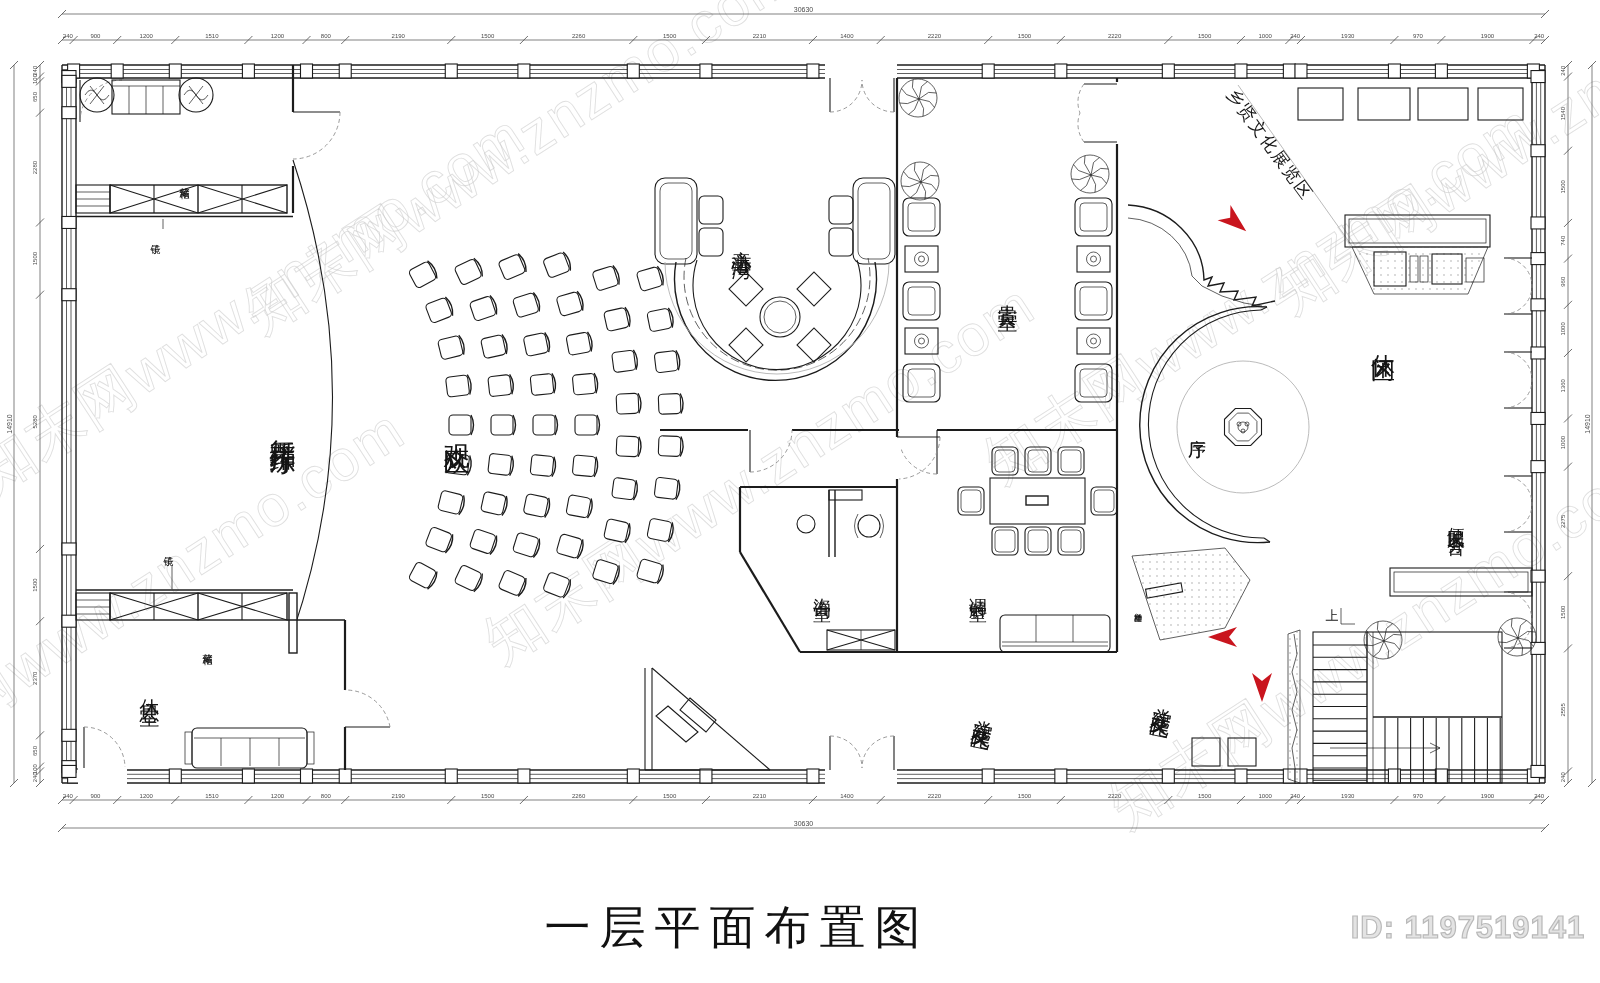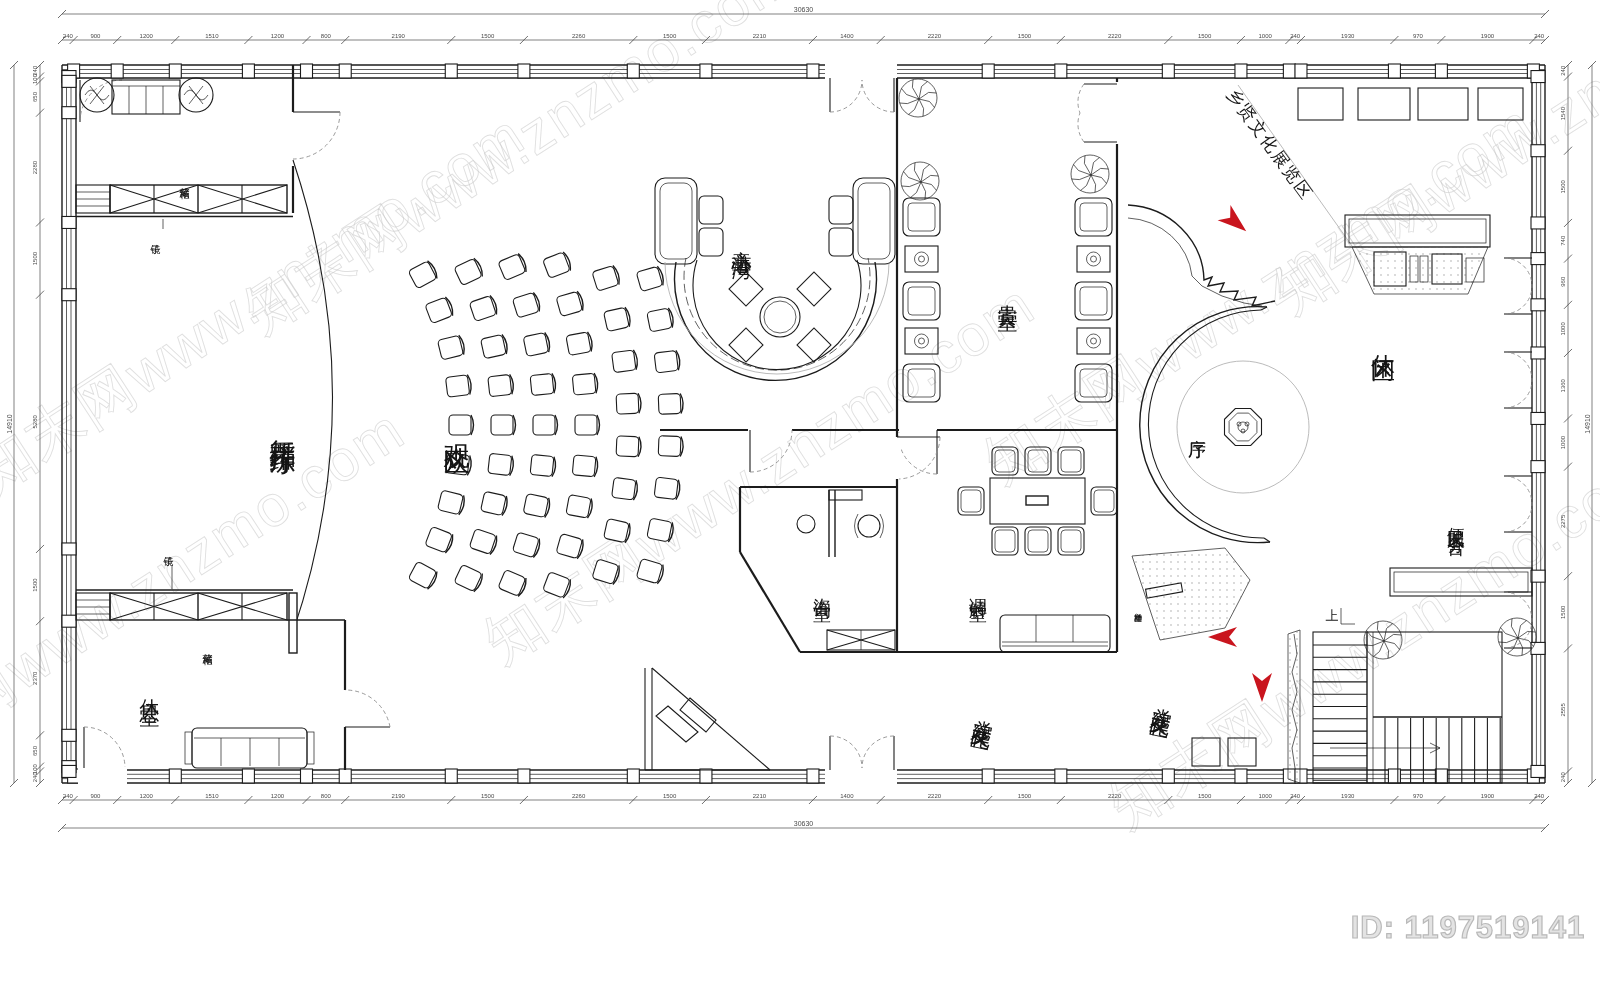--- a/index.html
+++ b/index.html
@@ -951,15 +951,16 @@
 <div class="lbl" style="left:987px;top:712px;font-size:20px;transform:translate(-50%,-50%) rotate(12deg)">党建文化区</div>
 <div class="lbl" style="left:1166px;top:700px;font-size:20px;transform:translate(-50%,-50%) rotate(12deg)">党建文化区</div>
 <div class="lbl" style="left:150px;top:688px;font-size:20px">休息室</div>
 <div class="lbl" style="left:184px;top:180px;font-size:10px;letter-spacing:1px">储藏柜</div>
 <div class="lbl" style="left:207px;top:646px;font-size:10px;letter-spacing:1px">储藏柜</div>
 <div class="lbl" style="left:155px;top:237px;font-size:10px;letter-spacing:1px">镜子</div>
 <div class="lbl" style="left:168px;top:549px;font-size:10px;letter-spacing:1px">镜子</div>
 <div class="lbl" style="left:1137px;top:607px;font-size:8px;letter-spacing:0">精神堡垒</div>
 <div class="hlbl" style="left:1332px;top:616px;font-size:13px">上</div>
 
+<div class="hlbl title" style="left:737px;top:928px">一层平面布置图</div>
 <div class="hlbl bid" style="left:1468px;top:928px">ID: 1197519141</div>
 
 </div>
 
 </body></html>

